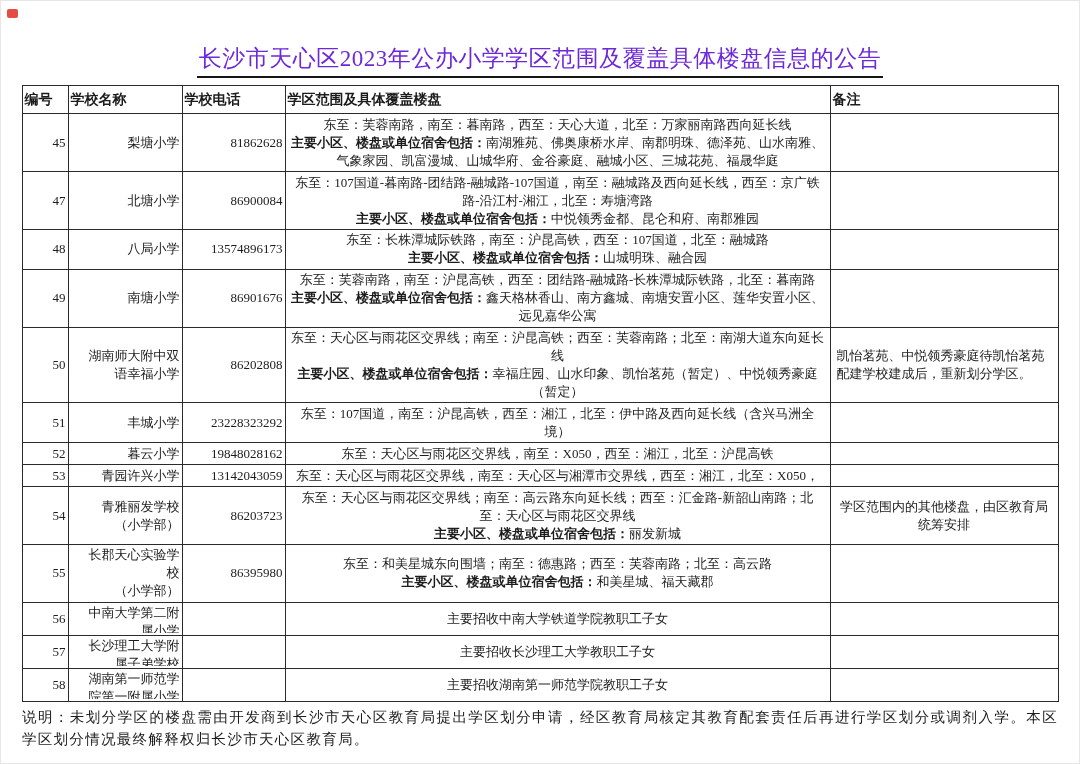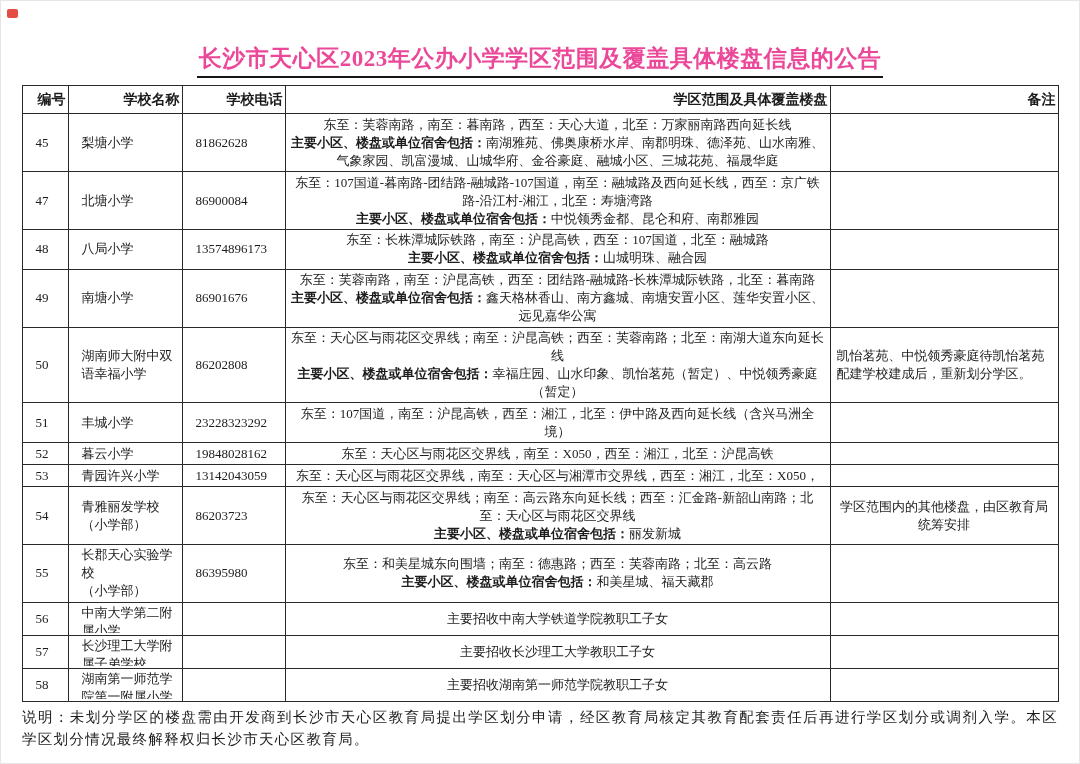--- a/index.html
+++ b/index.html
@@ -12,42 +12,42 @@
     overflow:hidden;
   }
   .sheet{position:absolute;inset:0;border:1px solid #e6e6e6;box-sizing:border-box;}
   .corner-mark{
     position:absolute;left:6px;top:8px;width:11px;height:9px;
     background:#e03a2f;border-radius:2px;opacity:.9;
   }
   .title-wrap{text-align:center;margin-top:42px;}
   .title-wrap .title{
     display:inline-block;
-    font-size:23px;font-weight:bold;color:#ec4899;
+    font-size:23px;font-weight:normal;color:#6d28d9;
     letter-spacing:.5px;
     border-bottom:2.5px solid #151515;
     padding:0 2px 2px 2px;
   }
   table.announcement{
     border-collapse:collapse;table-layout:fixed;
     width:1036px;margin:7px auto 0 auto;
   }
   th,td{
     border:1.6px solid #2a2a2a;
     font-size:13px;line-height:1.38;
     padding:1.5px 5px;
     vertical-align:middle;
     box-sizing:border-box;
     word-break:break-all;
   }
   th{
-    font-weight:bold;text-align:right;
+    font-weight:bold;text-align:left;
     font-size:14px;padding:4px 2px;
   }
-  td.c-no,td.c-school,td.c-phone{text-align:left;padding-left:13px;padding-right:2px;}
+  td.c-no,td.c-school,td.c-phone{text-align:right;padding-left:13px;padding-right:2px;}
   td.c-school .schoolname{white-space:pre-line;}
   td.c-range{text-align:center;}
   td.c-remark{text-align:left;padding:3px 6px;margin-left:15px;}
   td.c-remark.center{text-align:center;}
   .bp{font-weight:bold;}
   tr.clip td{height:29px;}
   tr.clip td .schoolname{max-height:29px;overflow:hidden;}
   tr.clip td.c-range{vertical-align:middle;}
   .foot-note{
     width:1036px;margin:5px auto 16px auto;

